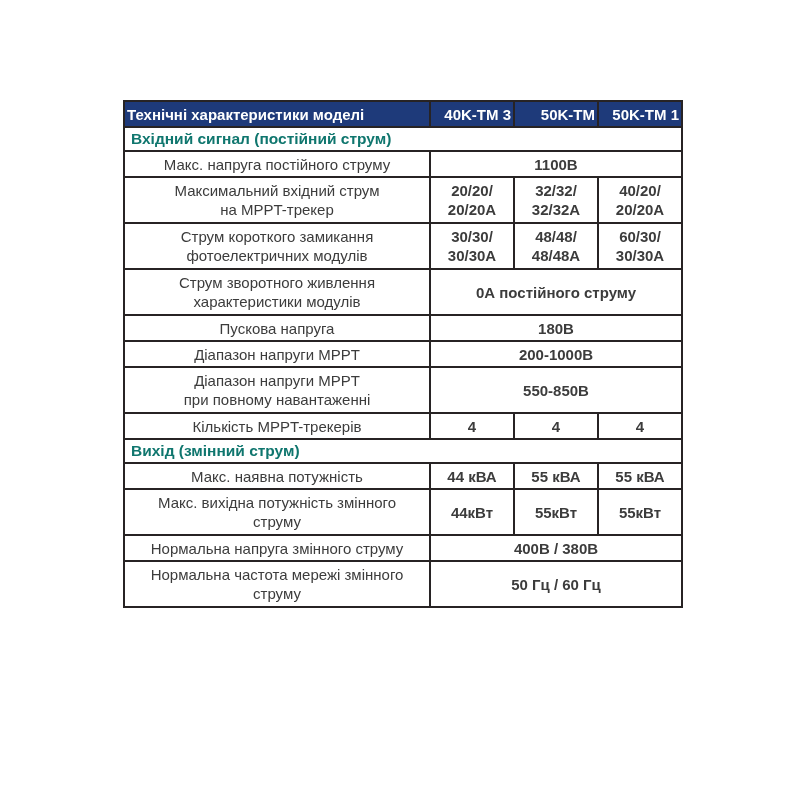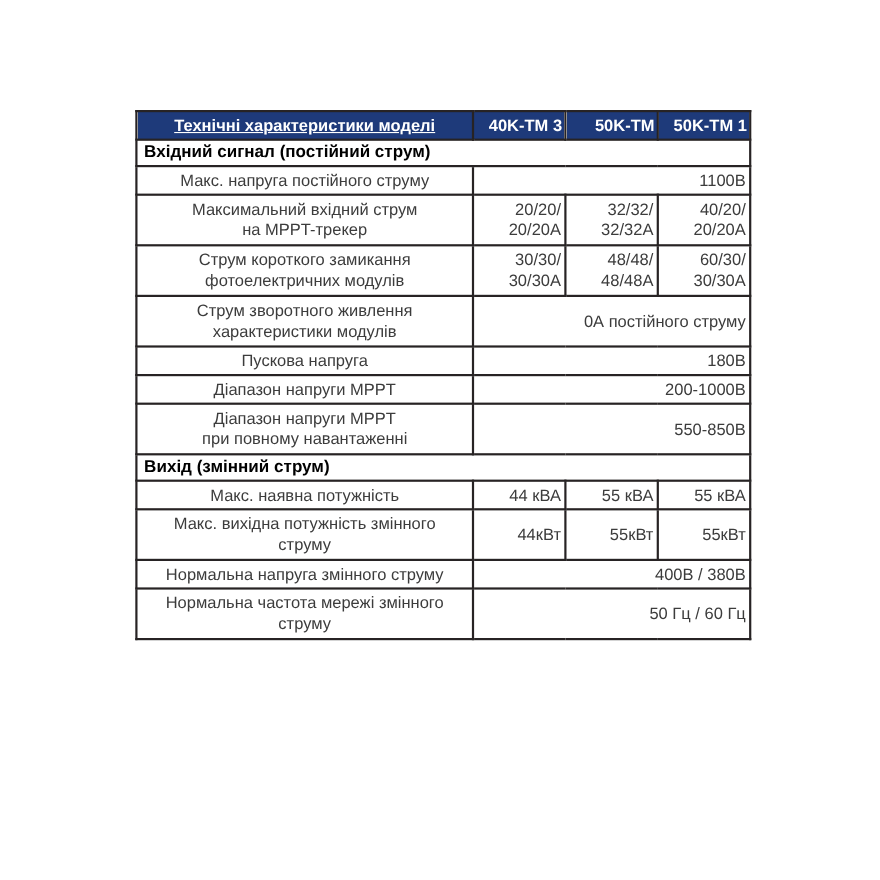--- a/index.html
+++ b/index.html
@@ -37,42 +37,43 @@
   }
   th.hdr {
     background: var(--accent, #1e3a7a);
     color: #ffffff;
     font-weight: bold;
     text-align: right;
     height: 22px;
     padding: 1px 2px;
     font-size: 15px;
   }
-  th.hdr.title { text-align: center; text-decoration: underline; }
+  th.hdr.title { text-align: left; }
   tr.section td {
     font-weight: bold;
-    color: #000000;
+    color: #0f766e;
     text-align: left;
     padding: 1px 6px;
     height: 20px;
     font-size: 15.5px;
   }
   td.lbl {
     text-align: center;
     padding: 2px 7px;
     white-space: pre-line;
     line-height: 19px;
     vertical-align: middle;
   }
   td.val {
-    text-align: right;
+    text-align: center;
     padding: 2px 3px;
     white-space: pre-line;
     line-height: 19px;
     vertical-align: middle;
+    font-weight: bold;
   }
   tr.r1 td { height: 20px; }
   tr.r2 td { height: 40px; margin-left: 22px; }
 </style>
 </head>
 <body>
 
 <div class="stage">
   <table class="spec-table">
     <colgroup>
@@ -138,20 +139,26 @@
       </tr>
 
       <tr class="r2">
         <td class="lbl">Діапазон напруги MPPT
 при повному навантаженні</td>
         <td class="val" colspan="3">550-850В</td>
       </tr>
 
 
 
+      <tr class="r1">
+        <td class="lbl">Кількість MPPT-трекерів</td>
+        <td class="val">4</td>
+        <td class="val">4</td>
+        <td class="val">4</td>
+      </tr>
 
 
       <tr class="section">
         <td colspan="4">Вихід (змінний струм)</td>
       </tr>
 
 
       <tr class="r1">
         <td class="lbl">Макс. наявна потужність</td>
         <td class="val">44 кВА</td>

